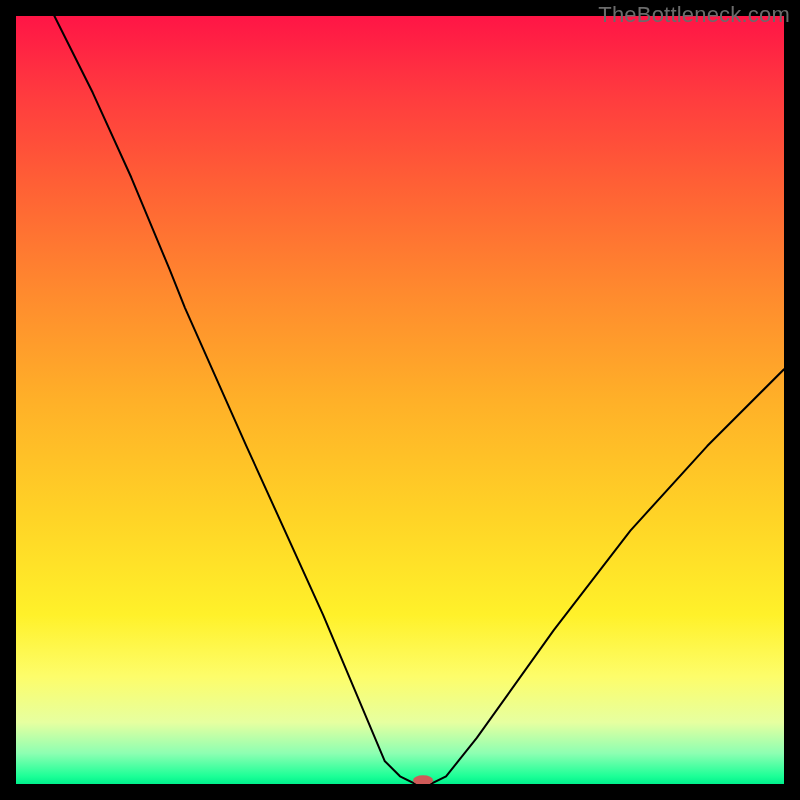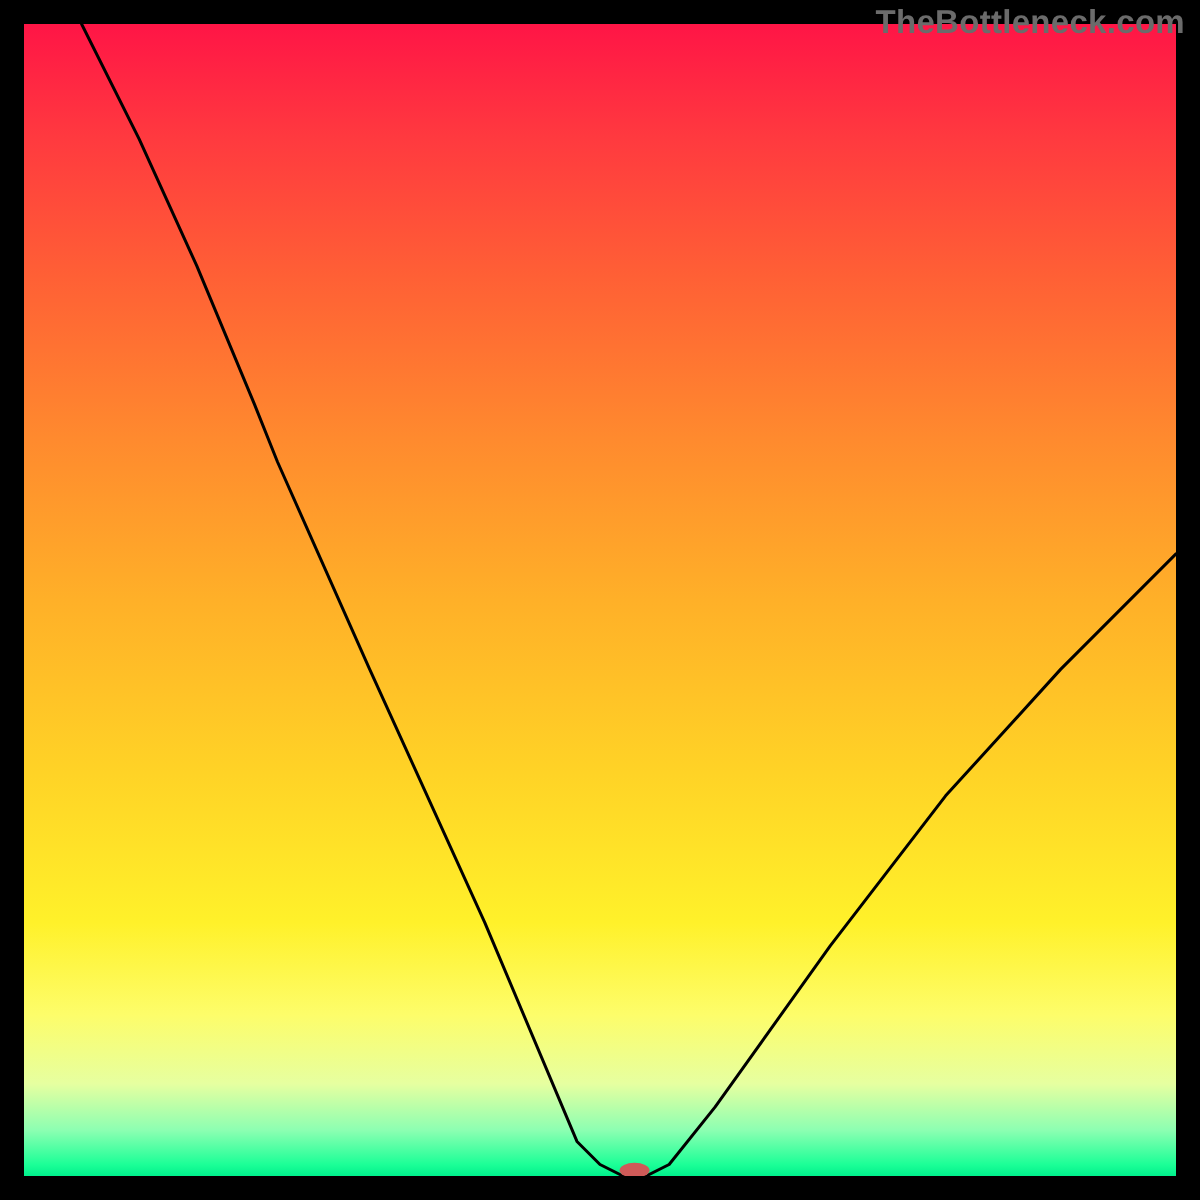--- a/index.html
+++ b/index.html
@@ -44,21 +44,21 @@
     top: 0;
     width: 768px;
     height: 768px;
   }
   .watermark {
     position: absolute;
     top: 2px;
     right: 10px;
     color: #6b6b6b;
     font-size: 22px;
-    font-weight: 700;
+    font-weight: 400;
     letter-spacing: 0.2px;
     pointer-events: none;
     user-select: none;
   }
 </style>
 </head>
 <body>
 
 <div class="frame">
 

